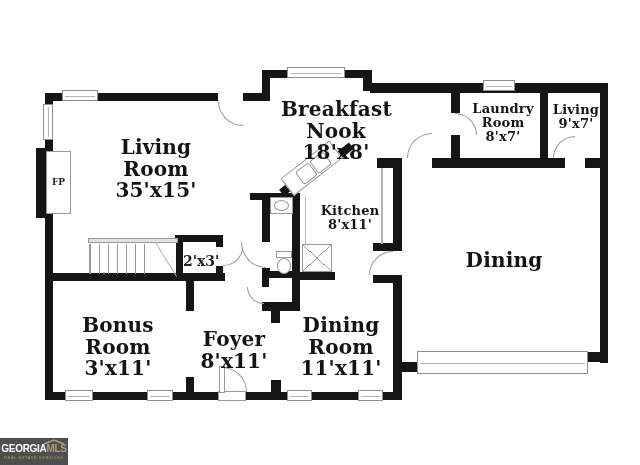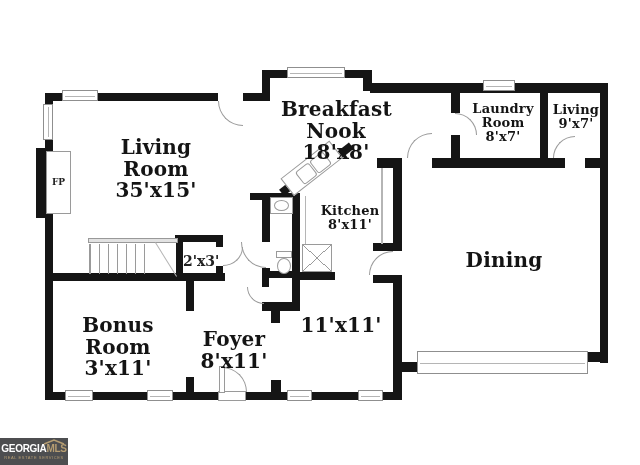--- a/index.html
+++ b/index.html
@@ -160,20 +160,21 @@
   </div>
   <div class="room-label" style="left:68px;top:315px;width:100px;">
     <div>Bonus Room</div>
     <div>3'x11'</div>
   </div>
   <div class="room-label" style="left:184px;top:329px;width:100px;">
     <div>Foyer</div>
     <div>8'x11'</div>
   </div>
   <div class="room-label" style="left:291px;top:315px;width:100px;">
+    <div>Dining Room</div>
     <div>11'x11'</div>
   </div>
   <div class="tiny-label" style="left:183px;top:253px;width:30px;">2'x3'</div>
 
   <div class="logo">
     <div class="logo-row">
       <span class="logo-georgia">GEORGIA</span>
         <span class="logo-mls">MLS</span>
       <svg class="logo-roof" width="22" height="6" viewBox="0 0 22 6">
         <path d="M1 5 L11 1 L21 5" fill="none" stroke="#b59d72" stroke-width="1.5"></path>

